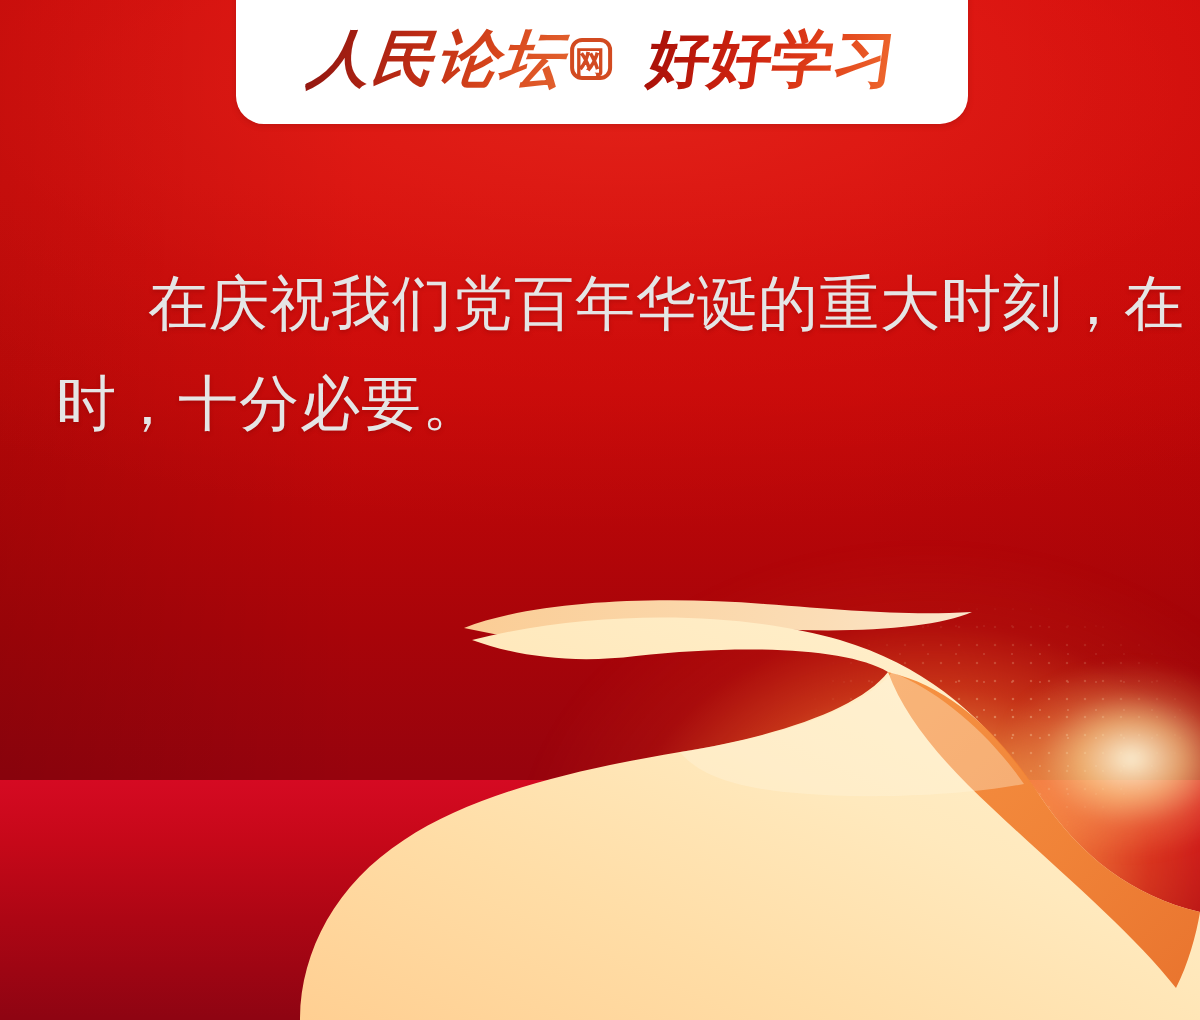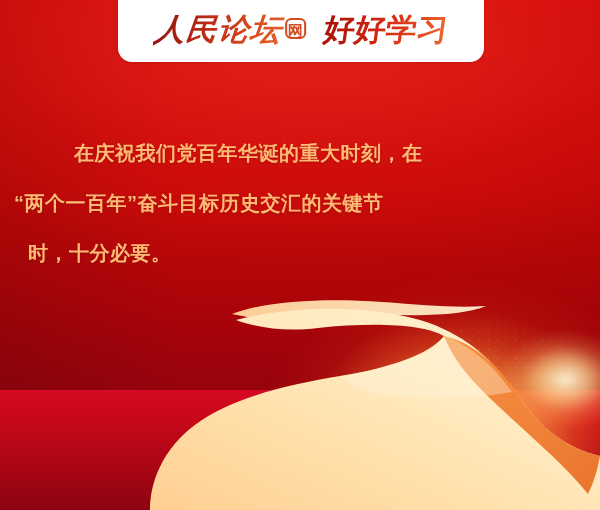--- a/index.html
+++ b/index.html
@@ -187,23 +187,23 @@
     white-space: nowrap;
     transform: skewX(-8deg);
   }
 
   
   .quote {
     position: absolute;
     left: 14px;
     top: 128px;
     width: 572px;
-    color: #fdba74;
-    font-size: 20px;
-    font-weight: 700;
+    color: #e5e5e5;
+    font-size: 30px;
+    font-weight: 400;
     line-height: 50px;
     letter-spacing: 0.5px;
     text-shadow: 0 1px 2px rgba(110,0,0,0.30);
     font-family: "Liberation Sans", "DejaVu Sans", sans-serif;
   }
   .quote-line { white-space: nowrap; }
   .quote-line.indent { padding-left: 60px; }
   .quote-line.pad { padding-left: 14px; }
 </style>
 </head>
@@ -256,17 +256,16 @@
     </svg>
   </div>
 
   <div class="logo-banner">
     <span class="logo-left"><span>人民论坛</span><span class="logo-net-badge">网</span></span>
     <span class="logo-right">好好学习</span>
   </div>
 
   <div class="quote">
     <div class="quote-line indent">在庆祝我们党百年华诞的重大时刻，在</div>
-    <div class="quote-line">“两个一百年”奋斗目标历史交汇的关键节</div>
     <div class="quote-line pad">时，十分必要。</div>
   </div>
 
 </div>
 
 </body></html>

